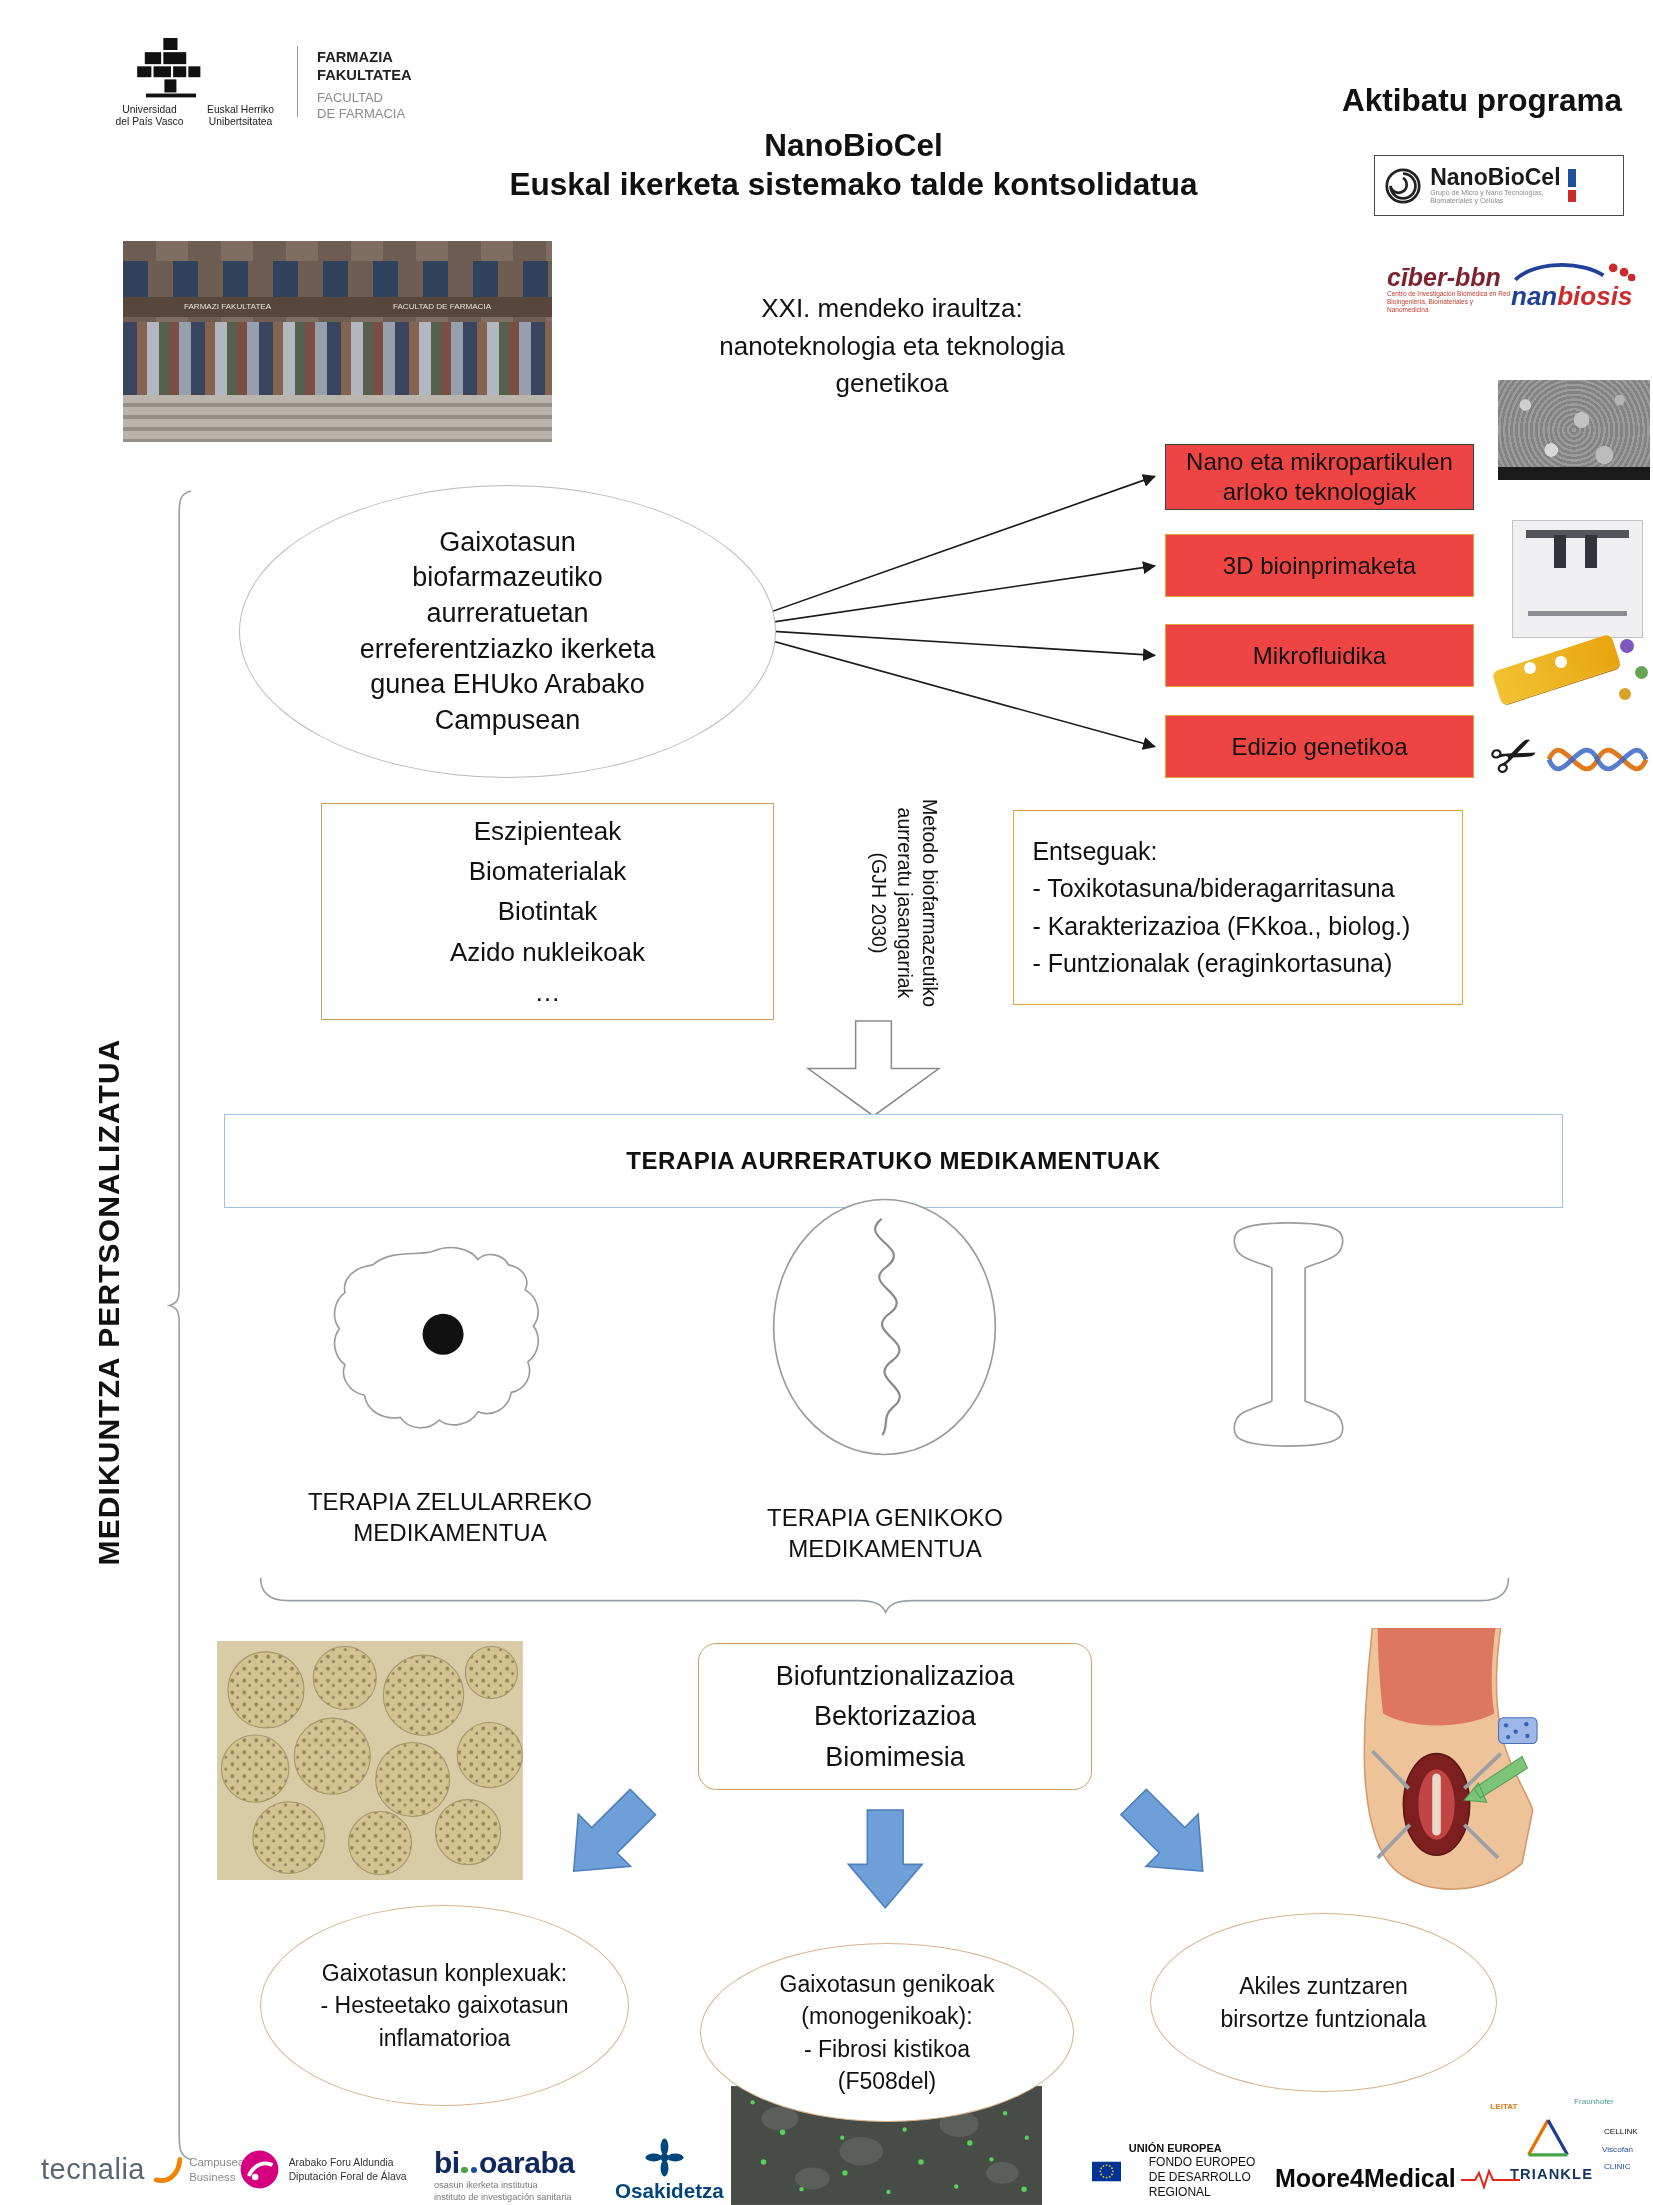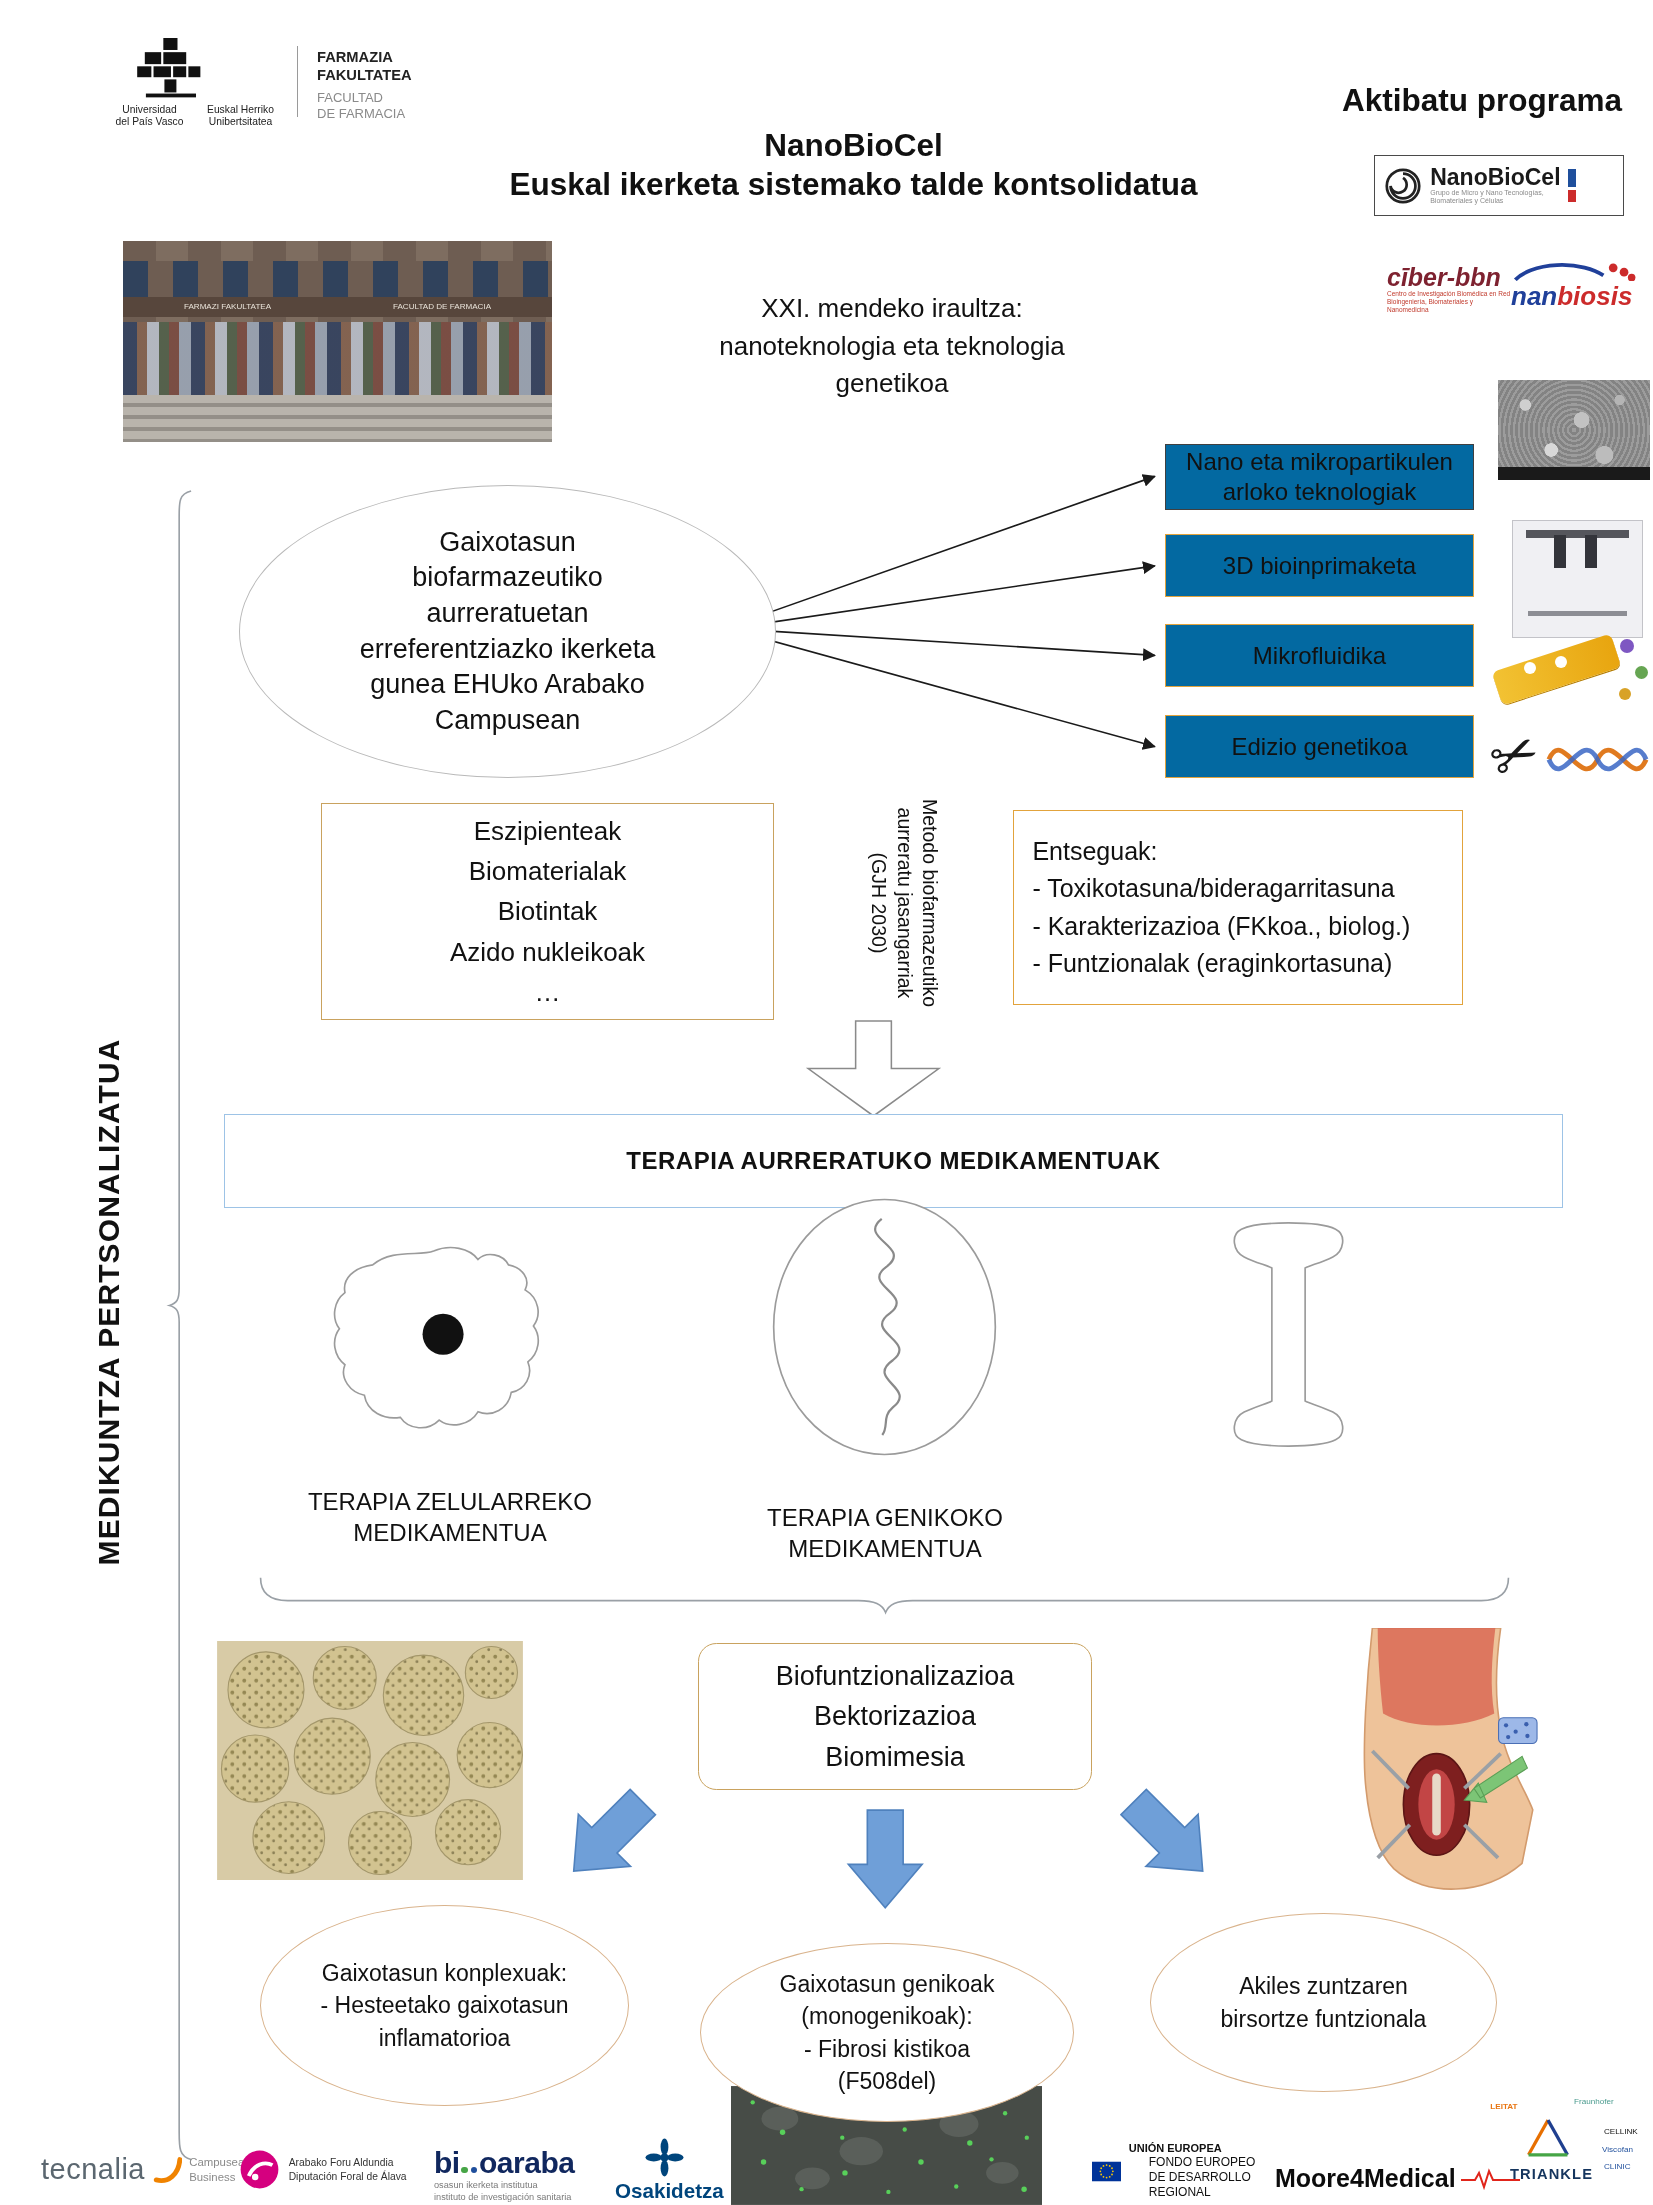--- a/index.html
+++ b/index.html
@@ -39,21 +39,21 @@
     color:#e8e2d8; font-size:8.1px; display:flex; justify-content:space-around; align-items:center; }
   .gp-crowd { position:absolute; left:0; top:81px; right:0; height:73px; opacity:.9;
     background:repeating-linear-gradient(90deg,#32415f 0 14px,#84624f 14px 24px,#b9bfca 24px 36px,#51604a 36px 46px,#7a4b41 46px 56px,#9aa5b5 56px 68px); }
   .gp-steps { position:absolute; left:0; bottom:0; right:0; height:47px;
     background:repeating-linear-gradient(180deg,#b9b4ac 0 7.6px,#948f88 7.6px 12px); }
 
   .intro { font-size:26px; text-align:center; line-height:1.45; }
 
   
   .main-ellipse { border:1.6px solid #b9b9b9; border-radius:50%; background:#fff; font-size:27px; line-height:1.32; }
-  .tech-box { background:#0369a1; display:flex; flex-direction:column; justify-content:center; align-items:center;
+  .tech-box { background:#ef4444; display:flex; flex-direction:column; justify-content:center; align-items:center;
     font-size:24px; line-height:1.25; text-align:center; }
   .tb-dark { border:1.6px solid #404040; }
   .tb-orange { border:1.6px solid #e2a33c; }
   .materials { border:1.6px solid #c9a25e; background:#fff; font-size:26px; line-height:1.55; }
   .tests { border:1.6px solid #e2a33c; background:#fff; font-size:25px; line-height:1.5;
     display:flex; flex-direction:column; justify-content:center; padding:11px 18.4px; }
   .method-text { font-size:19.5px; line-height:1.3; text-align:center; transform:rotate(90deg); }
   .banner { border:1.6px solid #9dc3e6; background:#fff; display:flex; align-items:center; justify-content:center;
     font-size:24px; font-weight:bold; letter-spacing:0.5px; }
   .therapy-label { font-size:24px; line-height:1.3; text-align:center; }

